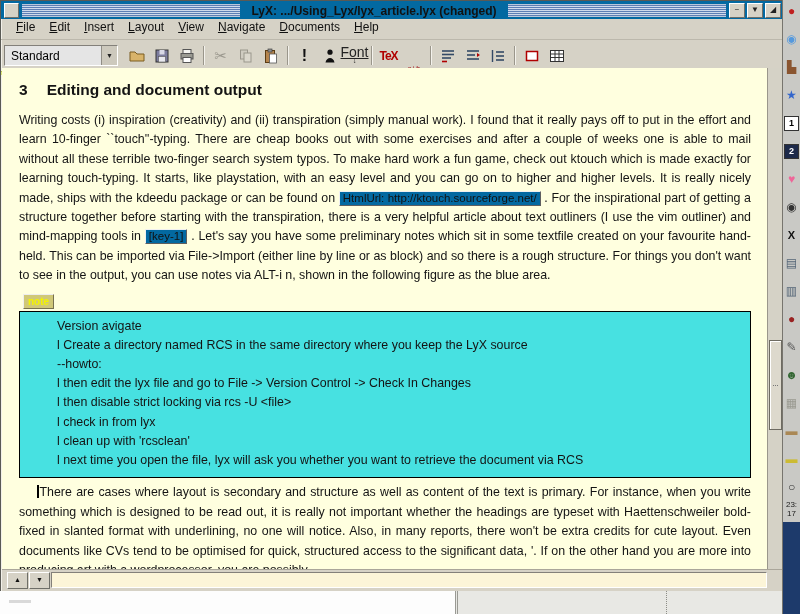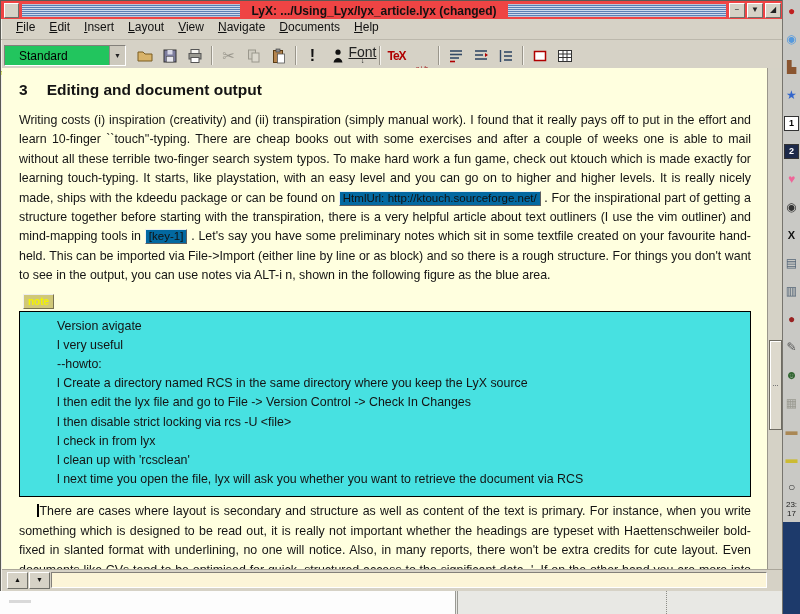--- a/index.html
+++ b/index.html
@@ -2,37 +2,37 @@
 <html style="--ui-gray: #d6d2c6; --canvas-bg: #ffffdf; --note-box-bg: #47e1e1; --accent-green: #dde87c; --tex-red: #b00000;"><head>
 <meta charset="utf-8">
 <style>
   html,body{margin:0;padding:0;width:800px;height:614px;overflow:hidden;background:#fbfbf9;
     font-family:"Liberation Sans",sans-serif;-webkit-font-smoothing:antialiased;}
   .screen{position:relative;width:800px;height:614px;}
 
   
   .window{position:absolute;left:0;top:0;width:783px;height:590px;background:var(--ui-gray,#d6d2c6);
     border:1px solid #5a5a55;box-shadow:inset 1px 1px 0 #f2f0e9;}
-  .titlebar{height:17px;display:flex;align-items:center;gap:3px;padding:1px 3px 0 3px;background:#ef4444;}
+  .titlebar{height:17px;display:flex;align-items:center;gap:3px;padding:1px 3px 0 3px;background:#0369a1;}
   .tb-btn{width:14px;height:13px;background:#d6d2c6;border:1px solid;border-color:#fff #6e6e68 #6e6e68 #fff;
     font-size:8px;line-height:12px;text-align:center;color:#222;flex:0 0 auto;}
   .tb-menu-btn{width:13px;}
   .tb-stripes{flex:1;height:11px;background:repeating-linear-gradient(to bottom,#5d7fb5 0 1px,#cfdbec 1px 2px);
     border:1px solid #b9c6da;border-left:none;border-right:none;}
   .tb-title{font-size:12px;font-weight:bold;color:#111;white-space:nowrap;padding:0 8px;}
   .tb-btns{display:flex;gap:2px;}
 
   .menubar{height:20px;display:flex;padding-left:8px;font-size:12px;color:#111;
     border-bottom:1px solid #bcb8ac;}
   .menu-item{padding:1px 7px;}
   .menu-item u{text-decoration:underline;}
 
   .toolbar{height:27px;display:flex;align-items:center;padding:2px 3px;}
-  .combo{width:106px;height:19px;background:#22c55e;border:1px solid;border-color:#83807a #fff #fff #83807a;
-    display:flex;align-items:center;font-size:12px;padding-left:14px;margin-right:6px;}
+  .combo{width:106px;height:19px;background:#e5e5e5;border:1px solid;border-color:#83807a #fff #fff #83807a;
+    display:flex;align-items:center;font-size:12px;padding-left:6px;margin-right:6px;}
   .combo-arrow{margin-left:auto;font-size:7px;color:#222;border-left:1px solid #908d85;
     align-self:stretch;display:flex;align-items:center;padding:0 4px;background:#cdc9bd;}
   .tool-btn{width:25px;height:23px;display:flex;flex-direction:column;align-items:center;justify-content:center;flex:0 0 auto;}
   .tool-btn svg{display:block;}
   .tool-sep{width:1px;height:19px;background:#9a968b;box-shadow:1px 0 0 #f4f2ec;margin:0 4px;flex:0 0 auto;}
   .emph-lbl{font-size:16px;font-weight:bold;color:#111;line-height:16px;}
   .cut-glyph{font-size:15px;color:#9b988e;}
   .font-lbl{font-size:14px;color:#222;line-height:9px;text-decoration:underline;}
   .font-arrow{font-size:8px;line-height:7px;color:#222;}
   .tex-lbl{font-size:12px;font-weight:bold;color:var(--tex-red,#b00000);letter-spacing:-1px;}
@@ -237,23 +237,22 @@
 
     <div class="doc-area">
       <div class="heading">
         <span class="h-num">3</span>
         <span>Editing and document output</span>
       </div>
       <p class="body-par"><span>Writing costs (i) inspiration (creativity) and (ii) transpiration (simply manual work). I found that it really pays off to put in the effort and learn 10-finger ``touch''-typing. There are cheap books out with some exercises and after a couple of weeks one is able to mail without all these terrible two-finger search system typos. To make hard work a fun game, check out ktouch which is made exactly for learning touch-typing. It starts, like playstation, with an easy level and you can go on to higher and higher levels. It is really nicely made, ships with the kdeedu package or can be found on </span><span class="inset">HtmlUrl: http://ktouch.sourceforge.net/</span><span> . For the inspirational part of getting a structure together before starting with the transpiration, there is a very helpful article about text outliners (I use the vim outliner) and mind-mapping tools in </span><span class="inset">[key-1]</span><span> . Let's say you have some preliminary notes which sit in some textfile created on your favourite hand-held. This can be imported via File-&gt;Import (either line by line or as block) and so there is a rough structure. For things you don't want to see in the output, you can use notes via ALT-i n, shown in the following figure as the blue area.</span></p>
       <div class="note-tag">note</div>
       <div class="note-box">
           <div class="note-line">Version avigate</div>
-          <div class="note-line">l very useful</div>
+          <div class="note-line">l Create a directory named RCS in the same directory where you keep the LyX source</div>
           <div class="note-line">--howto:</div>
-          <div class="note-line">l Create a directory named RCS in the same directory where you keep the LyX source</div>
           <div class="note-line">l then edit the lyx file and go to File -&gt; Version Control -&gt; Check In Changes</div>
           <div class="note-line">l then disable strict locking via rcs -U &lt;file&gt;</div>
           <div class="note-line">l check in from lyx</div>
           <div class="note-line">l clean up with 'rcsclean'</div>
           <div class="note-line">l next time you open the file, lyx will ask you whether you want to retrieve the document via RCS</div>
         </div>
       <p class="body-par par2"><span class="caret"></span><span>There are cases where layout is secondary and structure as well as content of the text is primary. For instance, when you write something which is designed to be read out, it is really not important whether the headings are typeset with Haettenschweiler bold-fixed in slanted format with underlining, no one will notice. Also, in many reports, there won't be extra credits for cute layout. Even documents like CVs tend to be optimised for quick, structured access to the significant data, '. If on the other hand you are more into producing art with a wordprocessor, you are possibly</span></p>
     </div>
 
     <div class="vscroll">

